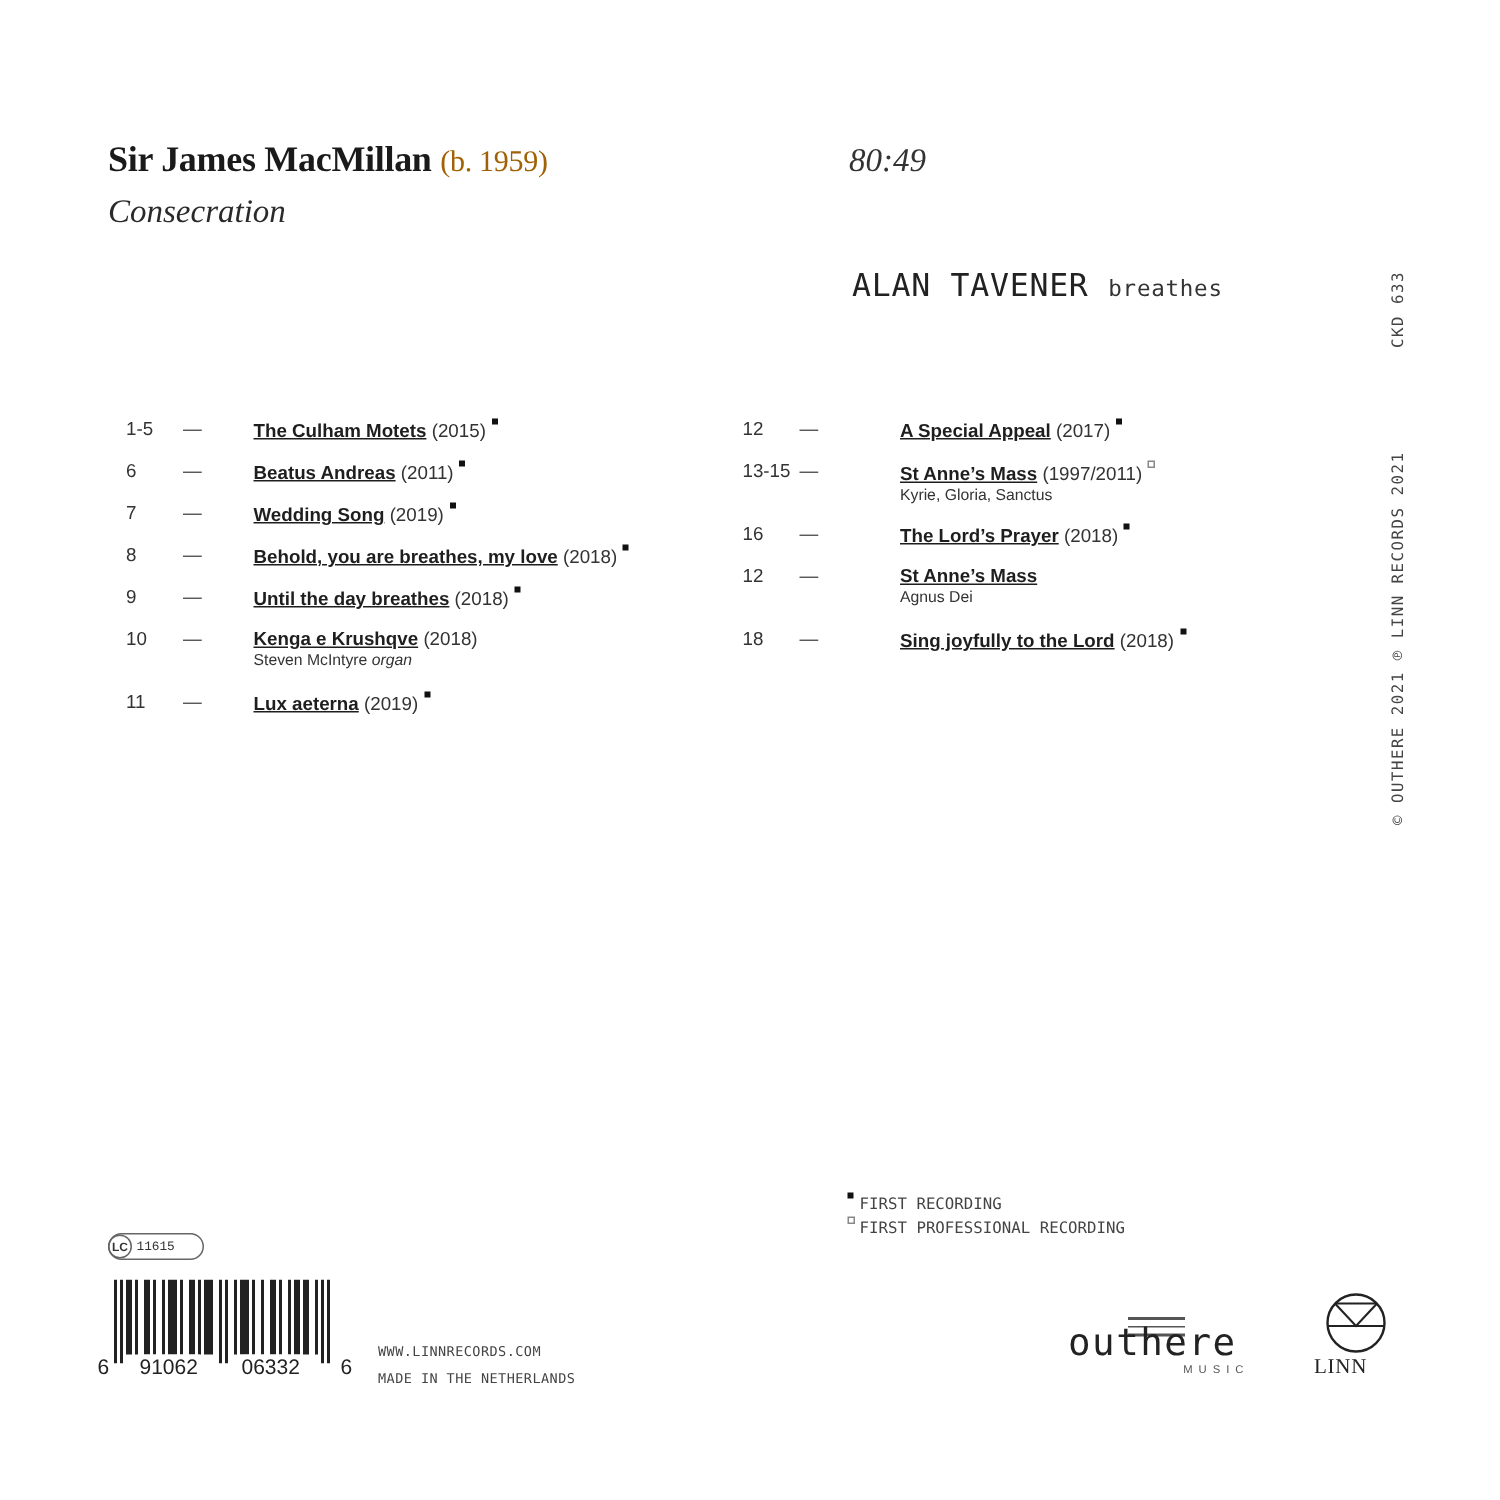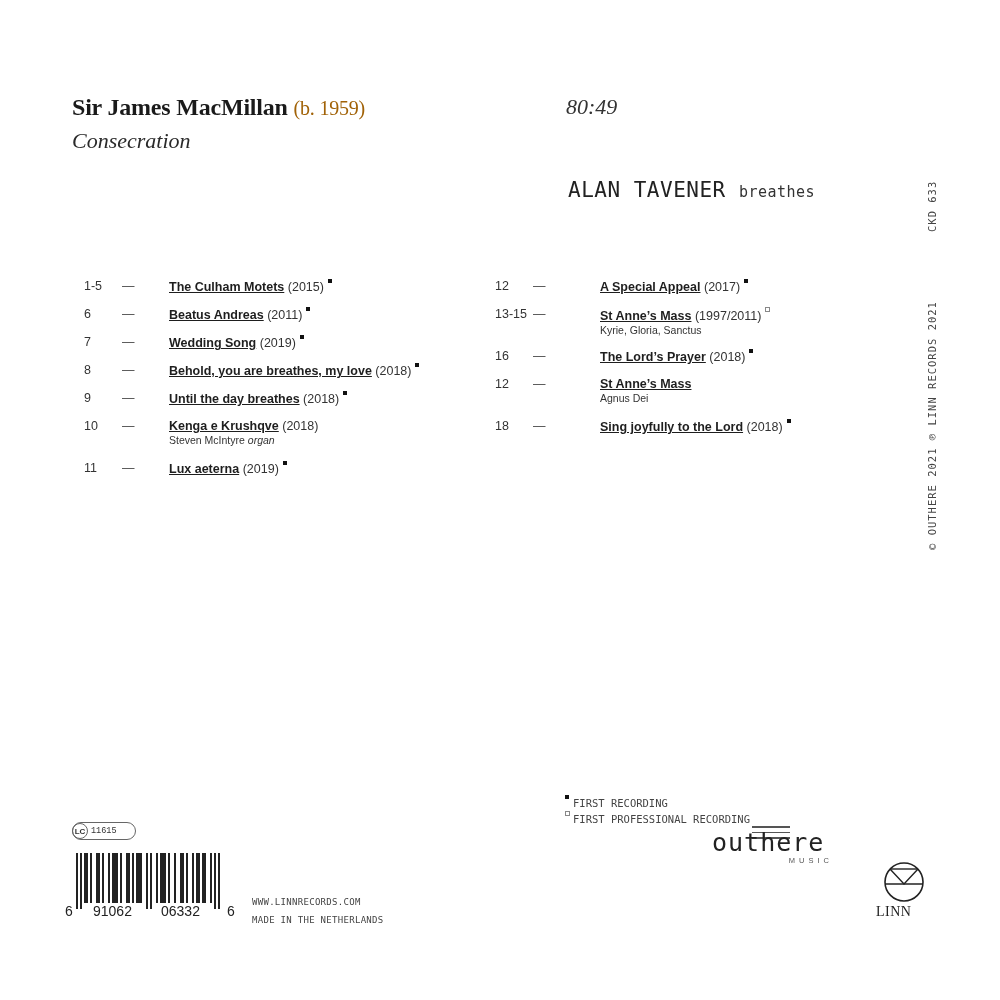--- a/index.html
+++ b/index.html
@@ -114,21 +114,21 @@
     }
     .barcode-digits span { position: absolute; background: #fff; padding: 0 1px; }
 
     .web {
       left: 252px; top: 893px;
       font-family: "DejaVu Sans Mono", monospace;
       font-size: 9px; color: #444; line-height: 18px; letter-spacing: 0.3px;
     }
 
     
-    .outhere { left: 712px; top: 824px; width: 125px; height: 40px; }
+    .outhere { left: 712px; top: 876px; width: 125px; height: 40px; }
     .outhere-word {
       position: absolute; left: 0; top: 4px;
       font-family: "DejaVu Sans Mono", monospace;
       font-size: 25px; color: #222; letter-spacing: 1px;
     }
     .outhere-lines { position: absolute; left: 40px; top: 2px; width: 38px; height: 18px; }
     .outhere-lines div { height: 1.5px; background: #555; margin-bottom: 4px; }
     .outhere-music {
       position: absolute; right: 4px; top: 32px;
       font-size: 7.5px; letter-spacing: 4px; color: #555;

